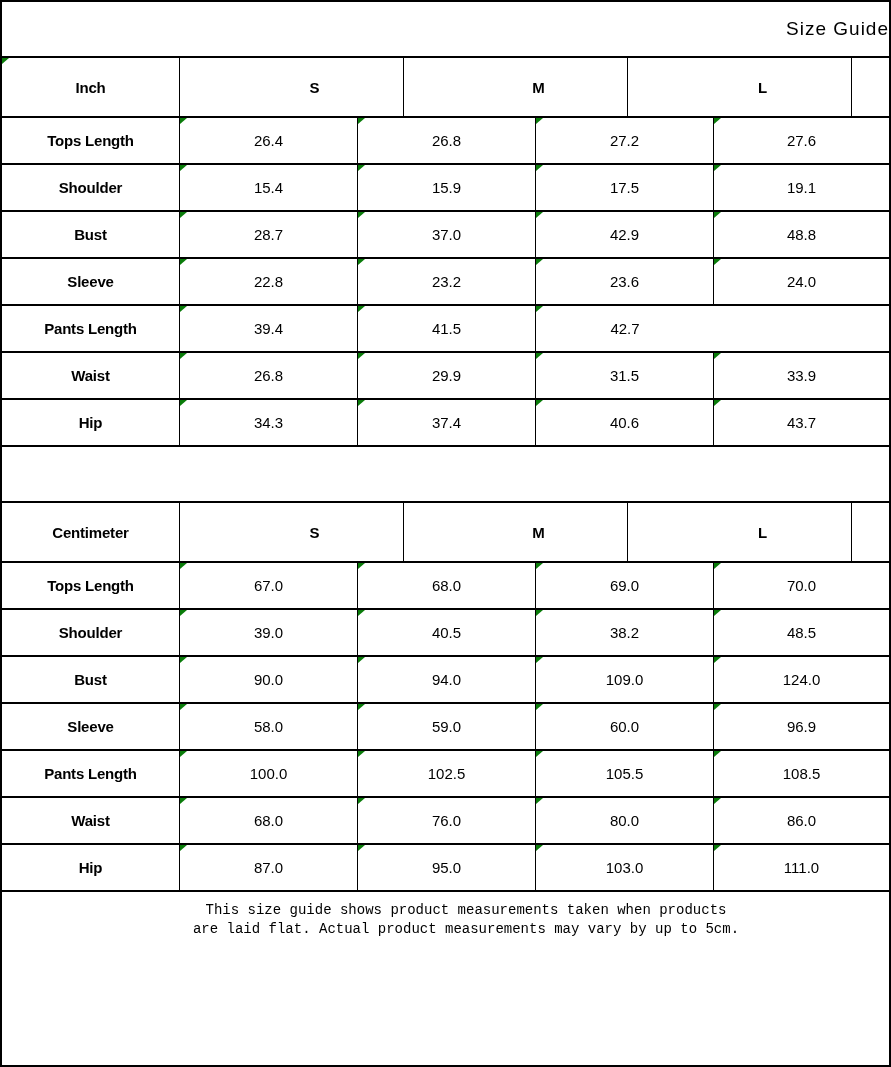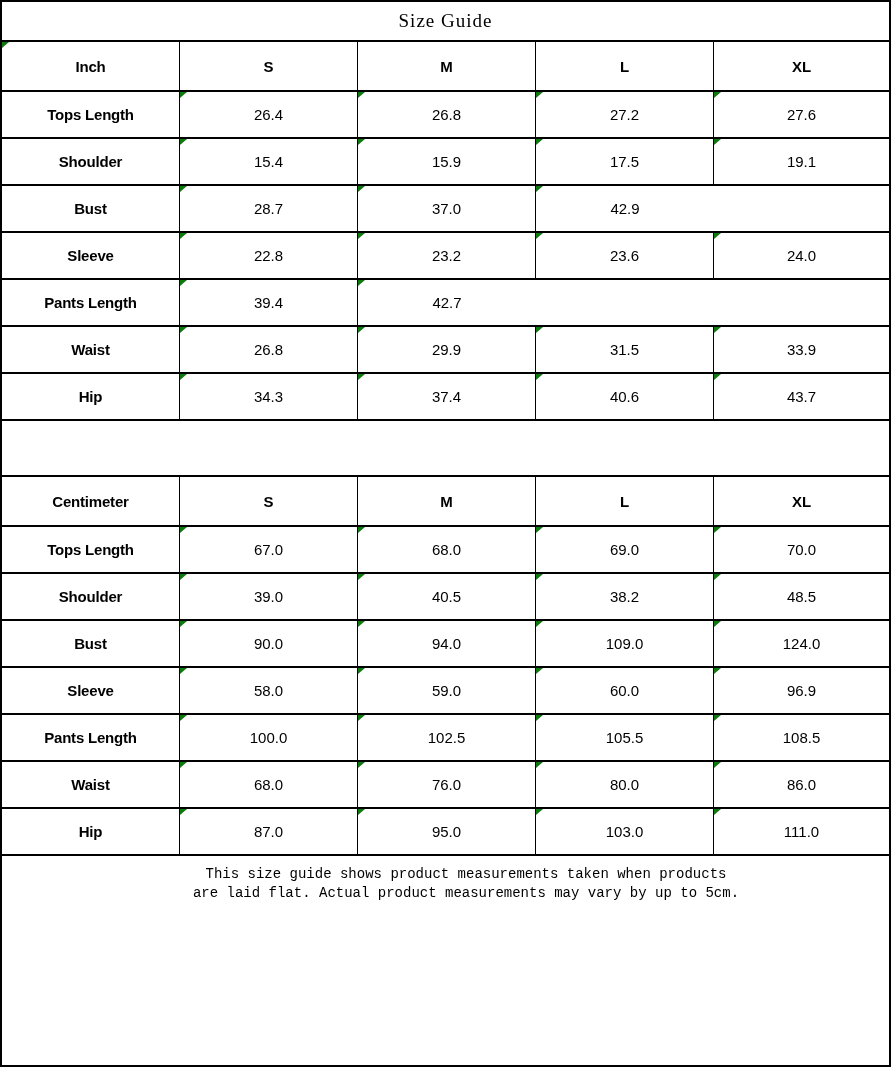--- a/index.html
+++ b/index.html
@@ -9,37 +9,37 @@
   .sheet {
     position: relative;
     width: 891px;
     height: 1067px;
     border: 2px solid #000;
     background: #fff;
     overflow: hidden;
   }
 
   .title-row {
-    height: 40px;
+    height: 56px;
     border-bottom: 2px solid #000;
     display: flex;
     align-items: center;
-    justify-content: center;
-    font-family: Liberation Serif, serif;
+    justify-content: flex-end;
+    font-family: Liberation Sans, sans-serif;
     font-size: 19px;
     letter-spacing: 1px;
   }
 
   .grid-row {
     display: grid;
     grid-template-columns: 178px 178px 178px 178px auto;
     height: 47px;
     border-bottom: 2px solid #000;
   }
-  .grid-row.header-row { height: 50px; }
+  .grid-row.header-row { height: 60px; gap: 46px; }
 
   .cell {
     position: relative;
     display: flex;
     align-items: center;
     justify-content: center;
     border-right: 1px solid #000;
     font-size: 15px;
   }
   .cell:last-child { border-right: none; }
@@ -157,20 +157,24 @@
           <div class="cell-text">28.7</div>
         </div>
         <div class="cell">
           <div class="tri"></div>
           <div class="cell-text">37.0</div>
         </div>
         <div class="cell">
           <div class="tri"></div>
           <div class="cell-text">42.9</div>
         </div>
+        <div class="cell">
+          <div class="tri"></div>
+          <div class="cell-text">48.8</div>
+        </div>
       </div>
       <div class="grid-row">
         <div class="cell label-cell">
           <div class="cell-text">Sleeve</div>
         </div>
         <div class="cell">
           <div class="tri"></div>
           <div class="cell-text">22.8</div>
         </div>
         <div class="cell">
@@ -186,20 +190,24 @@
           <div class="cell-text">24.0</div>
         </div>
       </div>
       <div class="grid-row">
         <div class="cell label-cell">
           <div class="cell-text">Pants Length</div>
         </div>
         <div class="cell">
           <div class="tri"></div>
           <div class="cell-text">39.4</div>
+        </div>
+        <div class="cell">
+          <div class="tri"></div>
+          <div class="cell-text">41.5</div>
         </div>
         <div class="cell">
           <div class="tri"></div>
           <div class="cell-text">42.7</div>
         </div>
       </div>
       <div class="grid-row">
         <div class="cell label-cell">
           <div class="cell-text">Waist</div>
         </div>

